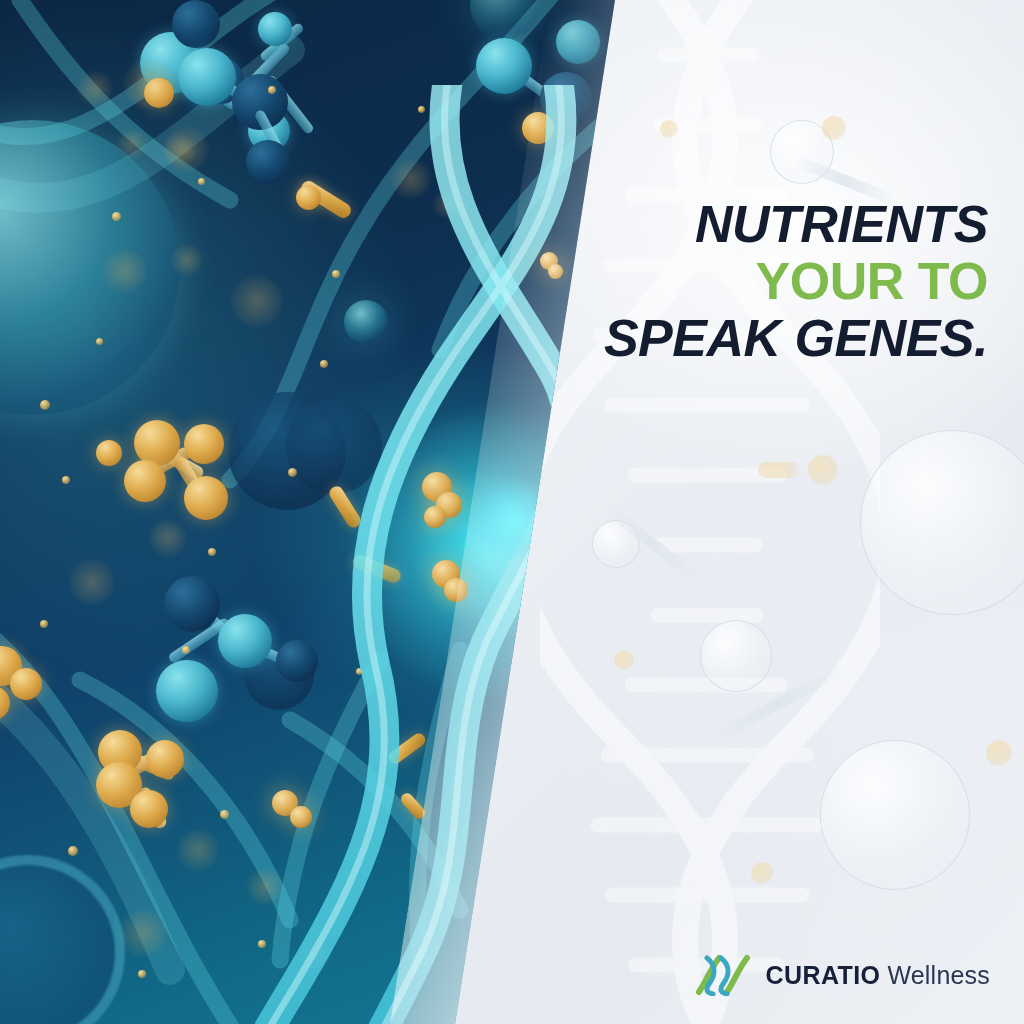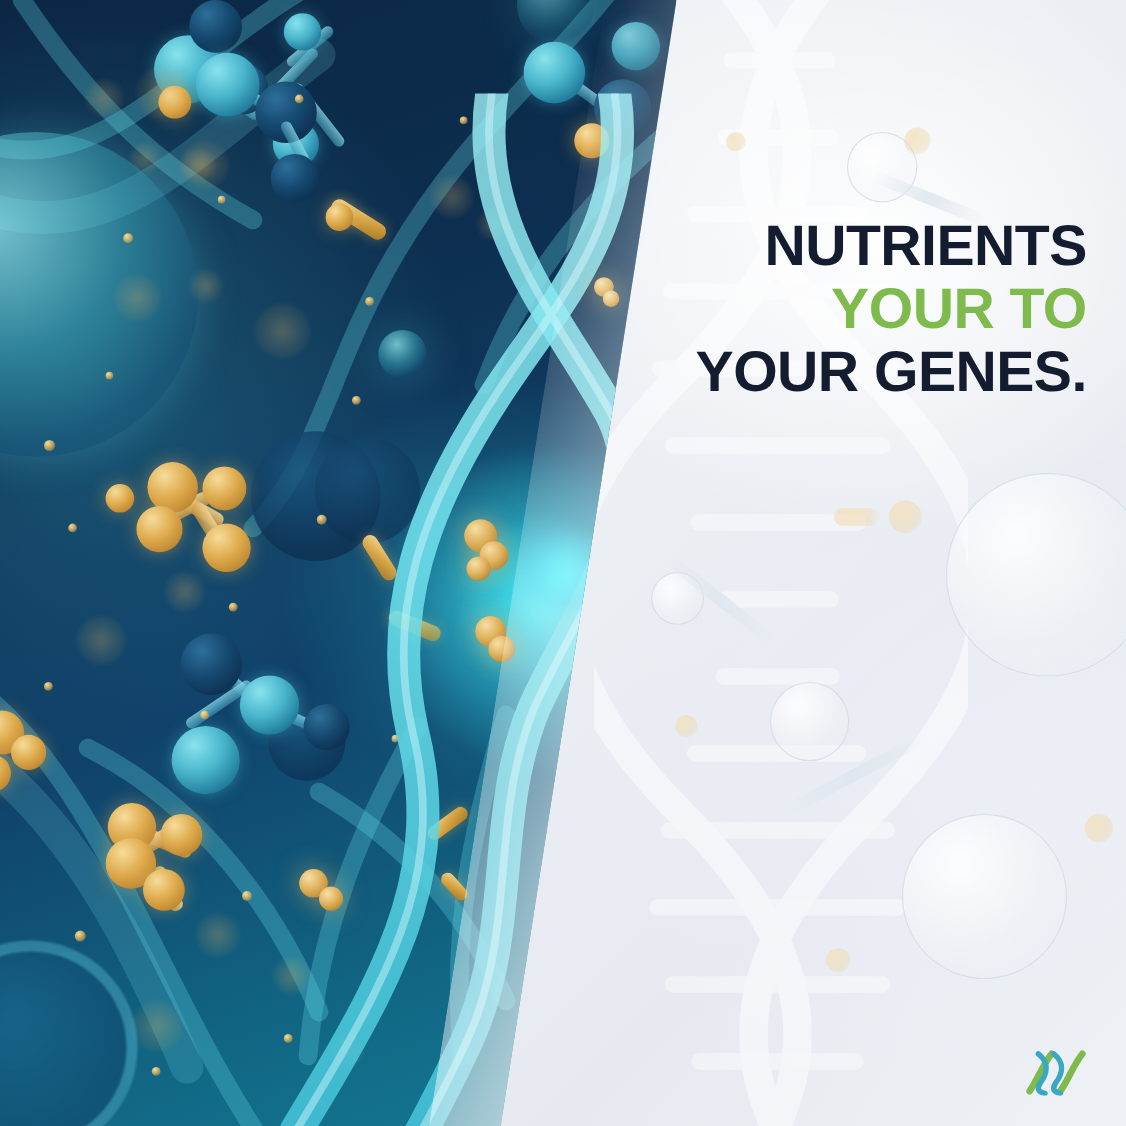--- a/index.html
+++ b/index.html
@@ -129,21 +129,21 @@
     text-align:right;
     line-height:1.10;
     letter-spacing:-0.5px;
   }
   .headline .ln{
     display:block;
     font-size:52px;
     font-weight:bold;
     white-space:nowrap;
   }
-  .ln.dark{color:#141c30;}
+  .ln.dark{color:#141c30;font-style:italic;}
   .ln.green{color:#7fba4c;}
 
   
   .logo{
     position:absolute;
     right:34px;bottom:28px;
     display:flex;align-items:center;gap:13px;
   }
   .logo-mark{width:60px;height:42px;display:block;flex:0 0 auto;}
   .logo-text{
@@ -401,29 +401,35 @@
     <div class="gold-cluster" style="left:548px;top:264px;width:15px;height:15px;"></div>
 
     <div class="glow-core" style="left:468px;top:486px;width:90px;height:70px;background:radial-gradient(circle, rgba(60,246,255,.95) 0%, rgba(40,210,240,.45) 50%, rgba(20,160,210,0) 80%);"></div>
 
     <div class="seam"></div>
   </div>
 
   <div class="headline">
     <span class="ln dark">NUTRIENTS</span>
     <span class="ln green">YOUR TO</span>
-    <span class="ln dark">YOUR GENES.</span>
+    <span class="ln dark">SPEAK GENES.</span>
   </div>
 
   <div class="logo">
     <svg class="logo-mark" viewBox="0 0 60 42">
       <g fill="none" stroke-linecap="round">
 
         <path d="M6,38 C14,26 18,14 26,4" stroke="#7fba4c" stroke-width="6"></path>
         <path d="M34,38 C42,26 46,14 54,4" stroke="#7fba4c" stroke-width="6"></path>
 
         <path d="M14,4 C24,12 22,22 16,30 C12,36 14,39 20,40" stroke="#3aa8c0" stroke-width="5"></path>
         <path d="M28,4 C38,12 36,22 30,30 C26,36 28,39 34,40" stroke="#3aa8c0" stroke-width="5"></path>
       </g>
     </svg>
+    <div class="logo-text">
+      <span class="logo-curatio">
+        <span>CURATIO</span>
+      </span>
+      <span class="logo-wellness">Wellness</span>
+    </div>
   </div>
 
 </div>
 
 </body></html>

